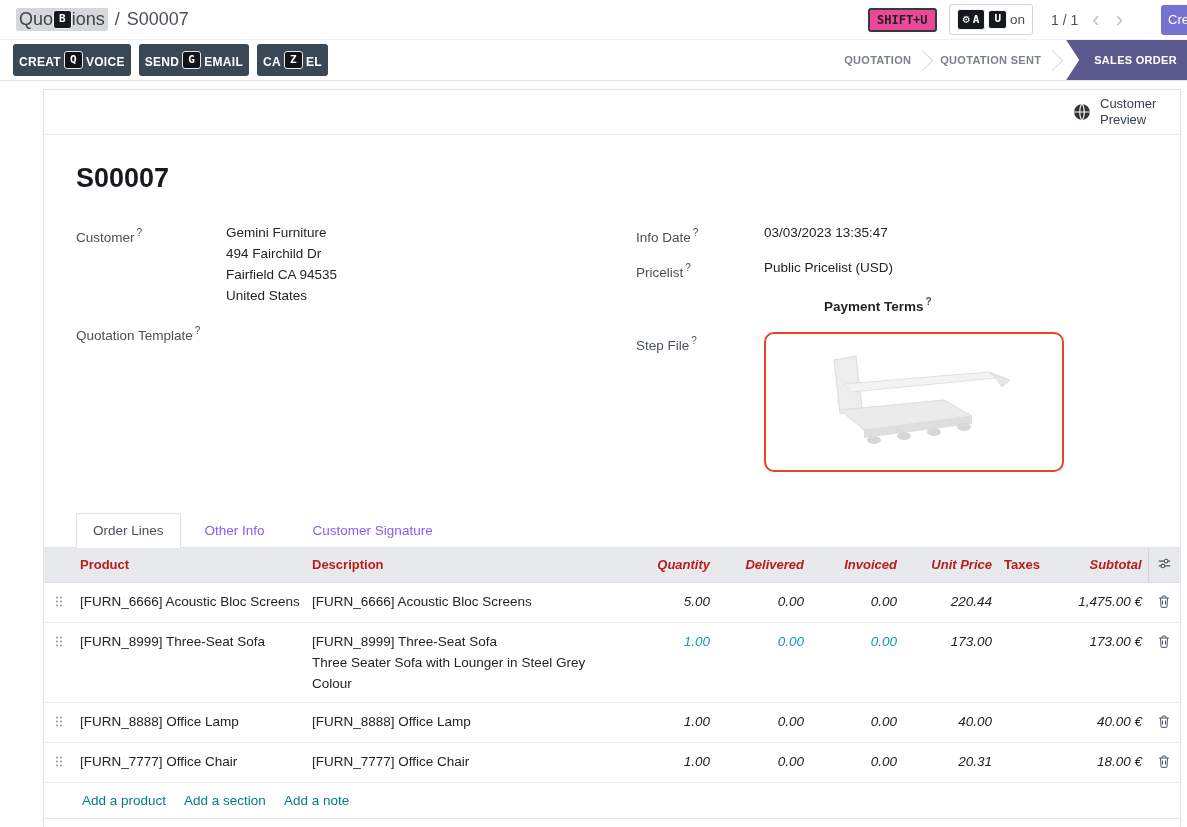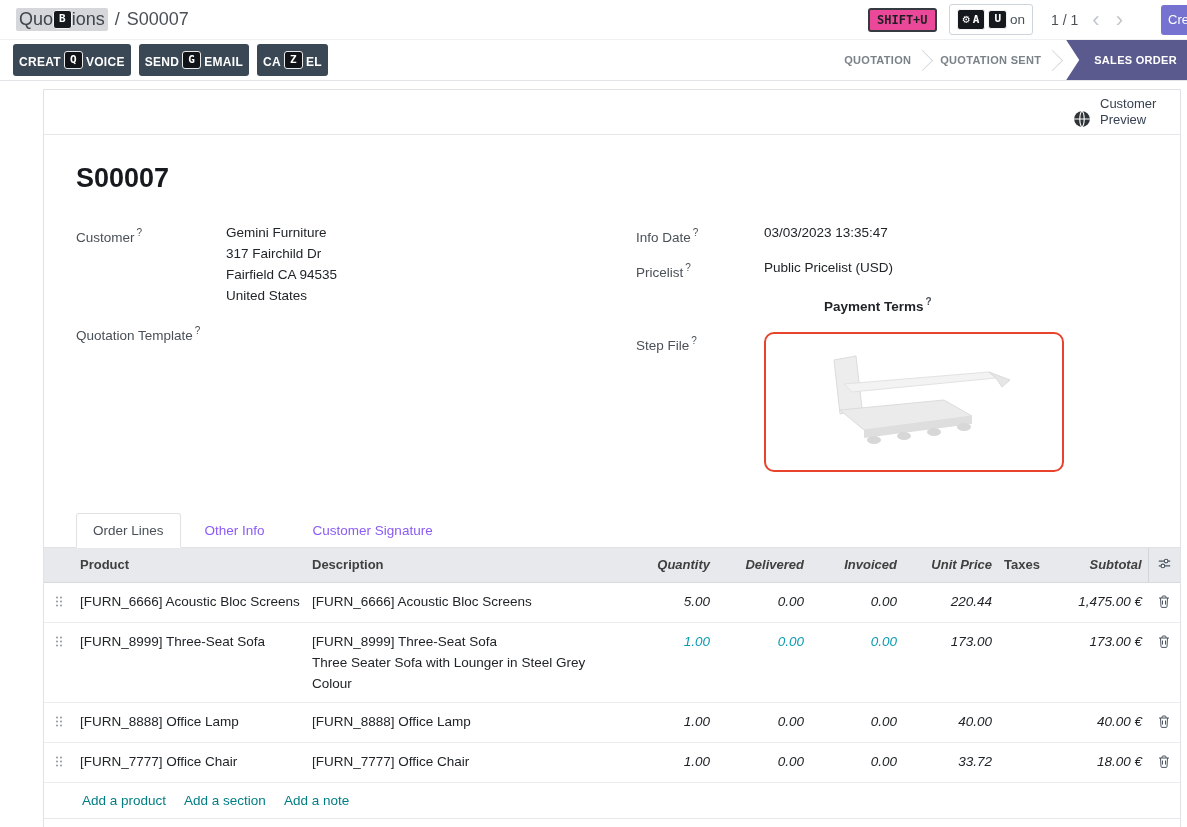--- a/index.html
+++ b/index.html
@@ -67,21 +67,21 @@
   }
 
   
   .sheet-wrap {
     margin:8px 6px 0 43px; border:1px solid #e0e2e6; background:#fff; height:790px;
   }
   .sheet-header {
     height:45px; border-bottom:1px solid #e5e7ea; display:flex;
     justify-content:flex-end; align-items:center; padding-right:16px;
   }
-  .preview-link { display:flex; align-items:flex-end; gap:9px; color:#374151; cursor:pointer; }
+  .preview-link { display:flex; align-items:center; gap:9px; color:#374151; cursor:pointer; }
   .preview-label { width:64px; font-size:13px; line-height:1.25; }
 
   .sheet-body { padding:24px 40px 0 32px; }
   .doc-title { font-size:27px; font-weight:bold; color:#16191d; margin:4px 0 28px; }
 
   .fields { display:flex;gap:8px; }
   .col-left { width:552px; flex-shrink:0; }
   .col-right { flex:1; }
   .frow { display:flex; line-height:21px; margin-bottom:9px; }
   .flabel { width:150px; flex-shrink:0; color:#495057; }
@@ -102,21 +102,21 @@
   .tabs { display:flex; align-items:flex-end; padding-left:32px; margin-top:32px; border-bottom:1px solid #dfe1e5; }
   .tab-active {
     border:1px solid #dfe1e5; border-bottom:1px solid #fff; margin-bottom:-1px;
     background:#fff; padding:9px 16px; color:#495057; border-radius:3px 3px 0 0; cursor:pointer;
   }
   .tab-link { padding:9px 24px; color:#8b5cf6; cursor:pointer; }
 
   
   table.lines { width:100%; border-collapse:collapse; table-layout:fixed; font-size:13.5px; }
   .lines thead th {
-    background:#e7e9ec; color:#404040; font-weight:bold; font-size:13px;
+    background:#e7e9ec; color:#b91c1c; font-weight:bold; font-size:13px;
     padding:9px 6px; text-align:left; border-bottom:1px solid #d8dbde;
   }
   .lines th.num, .lines td.num { text-align:right;font-style:italic; }
   .lines tbody td { padding:8px 6px; border-bottom:1px solid #ebedf0; vertical-align:top; line-height:21px;margin-left:28px; }
   .lines td.handle, .lines td.trash { text-align:center; padding-top:10px; }
   .hl { color:#0e9bb5; }
   .th-icon { text-align:center !important; border-left:1px solid #d2d5d9; padding:9px 2px !important; }
   .addrow {
     display:flex; gap:18px; padding:10px 6px 10px 38px;
     border-bottom:1px solid #e6e8eb; color:#017e84;
@@ -196,21 +196,21 @@
   <div class="sheet-body">
     <div class="doc-title">S00007</div>
 
     <div class="fields">
 
       <div class="col-left">
         <div class="frow">
           <span class="flabel"><span>Customer</span><sup class="help">?</sup></span>
           <span class="addr">
             <div class="link-teal">Gemini Furniture</div>
-            <div>317 Fairchild Dr</div>
+            <div>494 Fairchild Dr</div>
             <div>Fairfield CA 94535</div>
             <div>United States</div>
           </span>
         </div>
         <div class="frow qt-row">
           <span class="flabel"><span>Quotation Template</span><sup class="help">?</sup></span>
           <span></span>
         </div>
       </div>
 
@@ -378,21 +378,21 @@
               <circle cx="6" cy="6.5" r="1.1"></circle>
               <circle cx="2" cy="10.5" r="1.1"></circle>
               <circle cx="6" cy="10.5" r="1.1"></circle>
             </svg>
         </td>
         <td>[FURN_7777] Office Chair</td>
         <td>[FURN_7777] Office Chair</td>
         <td class="num">1.00</td>
         <td class="num">0.00</td>
         <td class="num">0.00</td>
-        <td class="num">33.72</td>
+        <td class="num">20.31</td>
         <td></td>
         <td class="num">18.00 €</td>
         <td class="trash">
           <svg width="12" height="13" viewBox="0 0 12 13">
               <path d="M1 3h10 M4 3V2a1 1 0 011-1h2a1 1 0 011 1v1 M2.5 3l.5 8.5a1 1 0 001 .9h4a1 1 0 001-.9l.5-8.5" fill="none" stroke="#4b5563"></path>
               <path d="M4.5 5.5v4 M7.5 5.5v4" stroke="#4b5563"></path>
             </svg>
         </td>
       </tr>
     </tbody>

